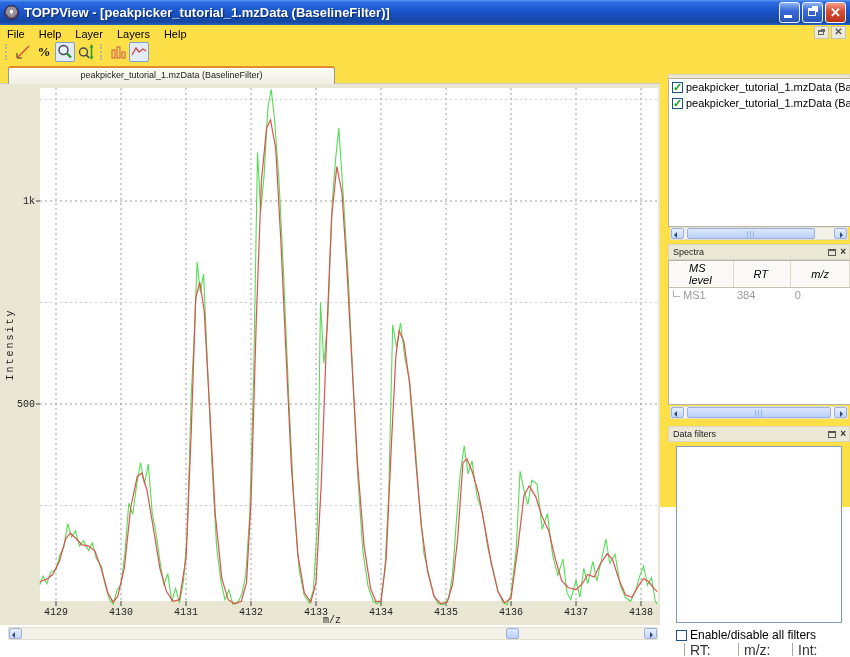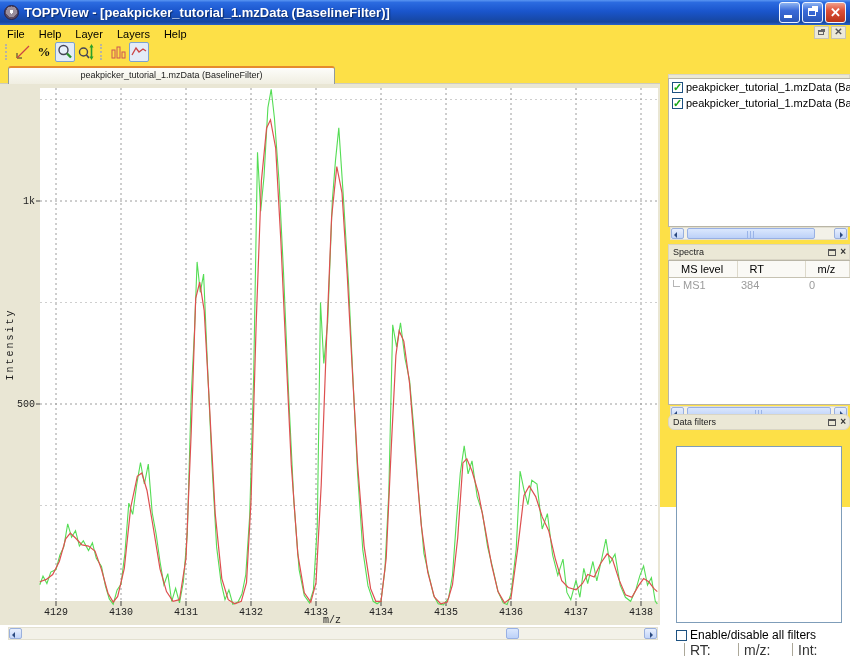--- a/index.html
+++ b/index.html
@@ -78,21 +78,21 @@
   .float-ic { width:8px; height:7px; border:1px solid #555; border-top-width:2px; }
   .close-ic { color:#333; font-size:10px; font-weight:bold; line-height:10px; }
   .dock-body { position:absolute; left:668px; width:182px; background:#fff; border:1px solid #b9b5a6; border-right:none; overflow:hidden; }
 
   .layer-item { display:flex; align-items:center; height:16px; padding-left:3px; white-space:nowrap; font-size:11px; color:#000; }
   .cb { width:11px; height:11px; border:1px solid #1d5281; background:#fff; margin-right:3px; position:relative; flex:0 0 auto; }
   .cb.checked::after { content:"✓"; position:absolute; left:0px; top:-2px; font-size:11px; font-weight:bold; color:#17a517; }
 
   table.spectra { border-collapse:collapse; width:100%; font-size:11px; }
   table.spectra th { background:#faf9f5; border-right:1px solid #ddd9cb; border-bottom:1px solid #c6c2b2;
-    font-weight:normal; text-align:left; padding:1px 12px; height:16px; color:#000; }
+    font-weight:normal; text-align:left; padding:1px 20px; height:16px; color:#000;font-style:italic; }
   table.spectra td { color:#9b9b9b; padding:1px 4px; height:15px; white-space:nowrap; }
   .tree-branch { display:inline-block; width:7px; height:7px; border-left:1px solid #b5b5b5; border-bottom:1px solid #b5b5b5; margin-right:3px; position:relative; top:-2px; }
 
   .filters-box { position:absolute; left:676px; top:446px; width:166px; height:177px; background:#fff; border:1px solid #7f9db9; }
   .enable-row { position:absolute; left:676px; top:628px; display:flex; align-items:center; font-size:12px; color:#000; }
   .statusrow { position:absolute; left:684px; top:643px; width:166px; height:14px; display:flex; font-size:14px; color:#333; }
   .status-cell { display:flex; align-items:center; border-left:1px solid #aca899; padding-left:5px; width:54px; height:13px; }
 </style>
 </head>
 <body>
@@ -288,21 +288,21 @@
   <div class="sb-h" style="left:670px; top:406px; width:178px;">
     <div class="sb-btn left">
         <span class="tri-l"></span>
       </div>
     <div class="sb-thumb grip" style="left:13px; width:144px;"></div>
     <div class="sb-btn right">
         <span class="tri-r"></span>
       </div>
   </div>
 
-  <div class="dock-title" style="top:414px;border-radius:6px;">
+  <div class="dock-title" style="top:426px;">
     <span>Data filters</span>
     <span class="dock-btns">
       <span class="float-ic"></span>
       <span class="close-ic">×</span>
     </span>
   </div>
   <div class="filters-box"></div>
   <div class="enable-row">
     <span class="cb"></span>
     <span>Enable/disable all filters</span>

